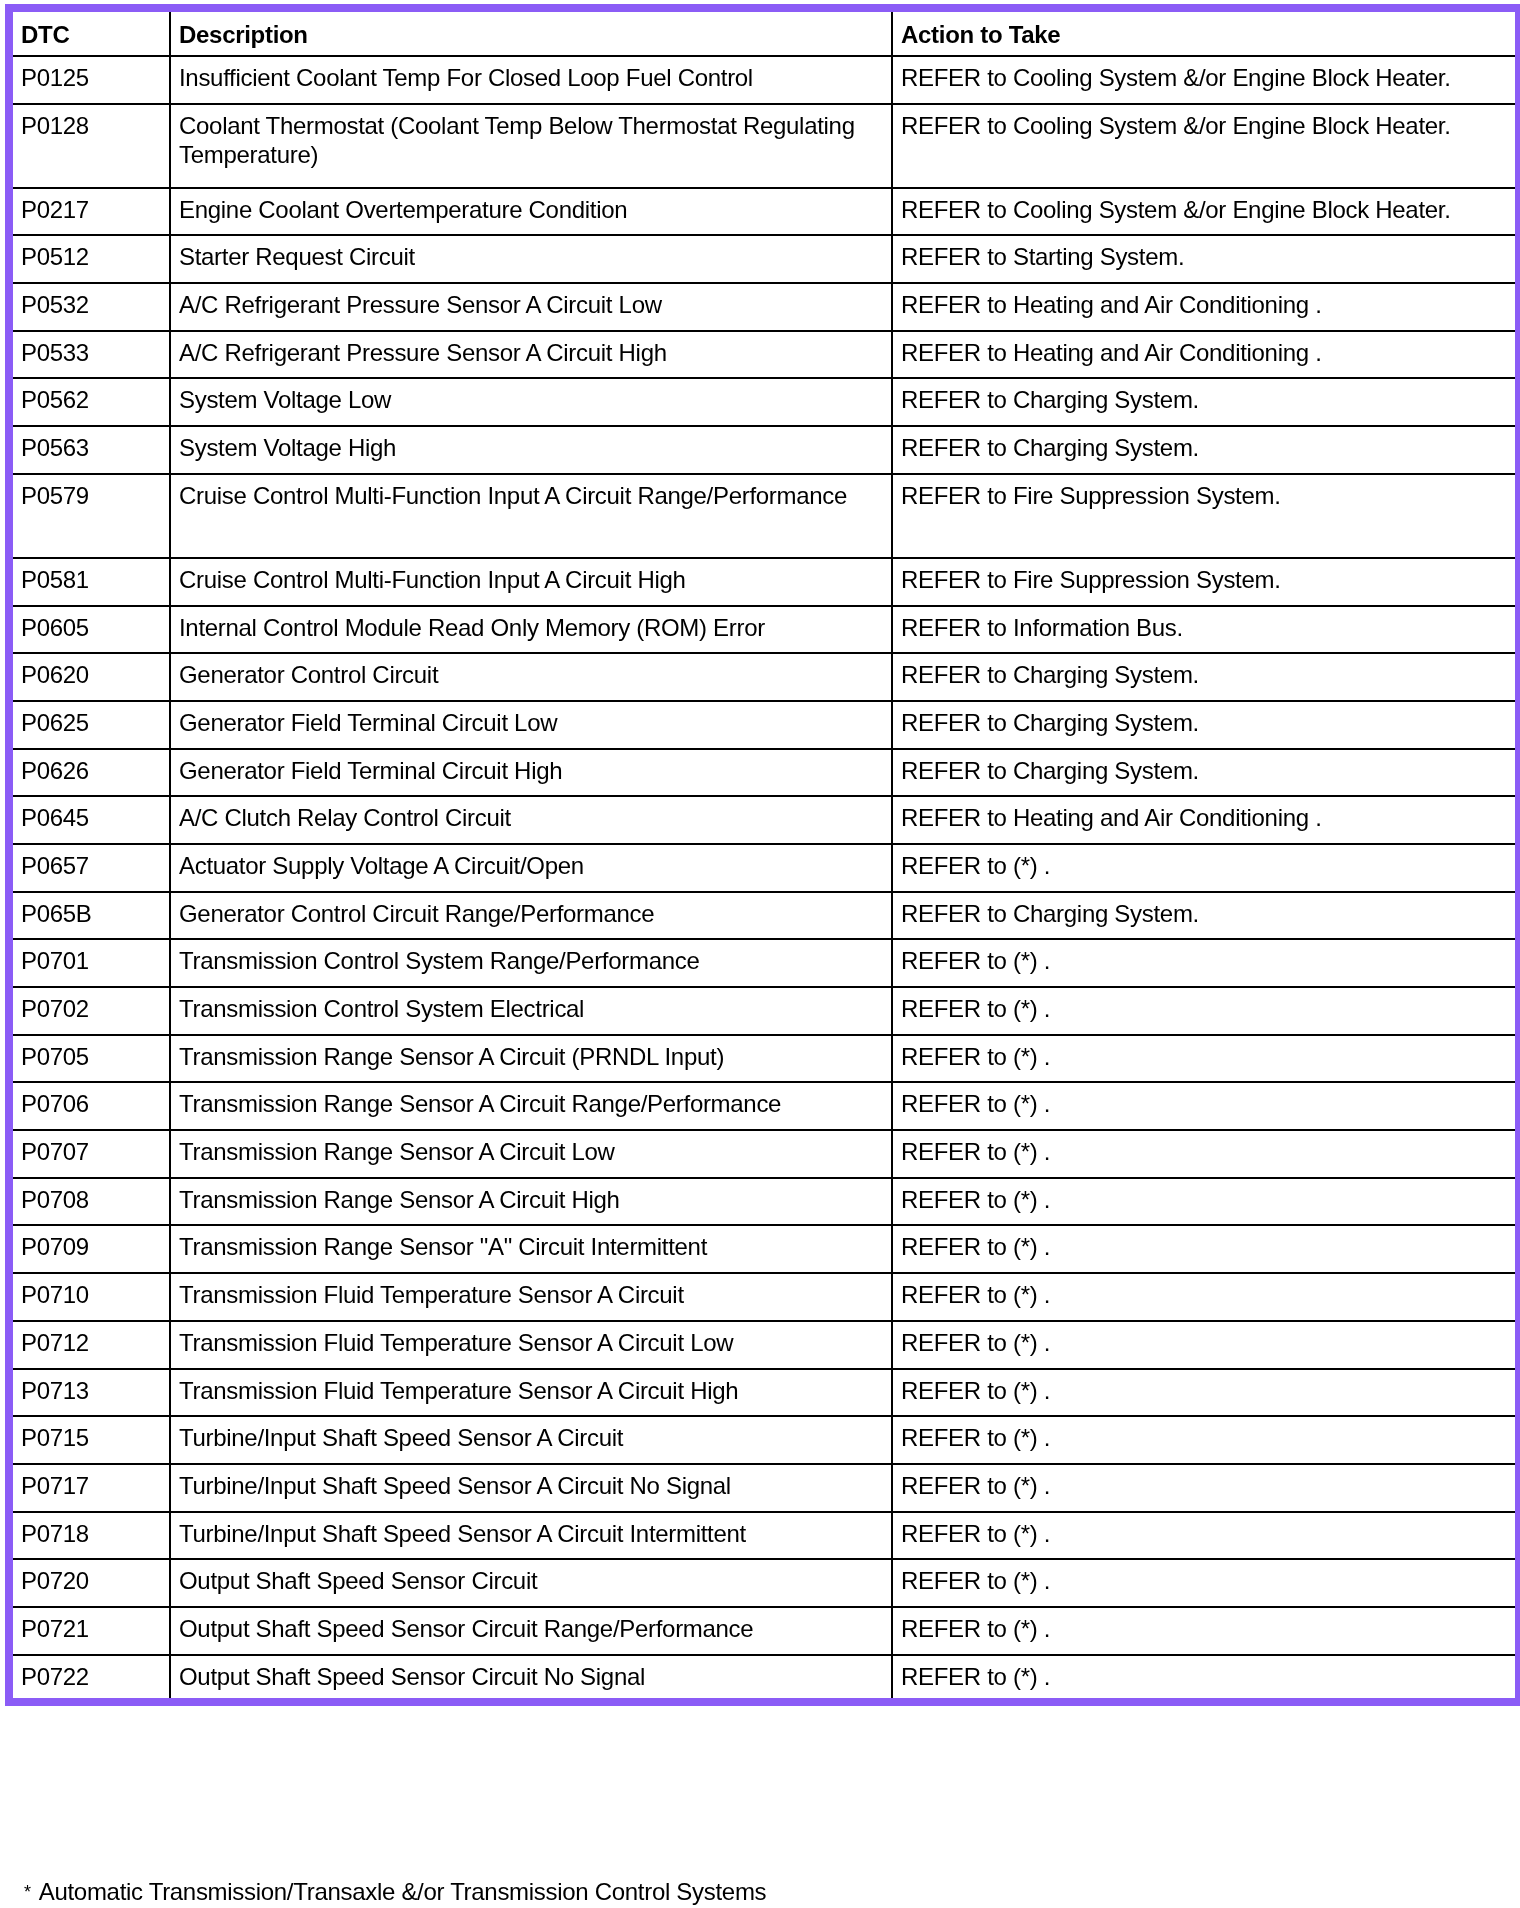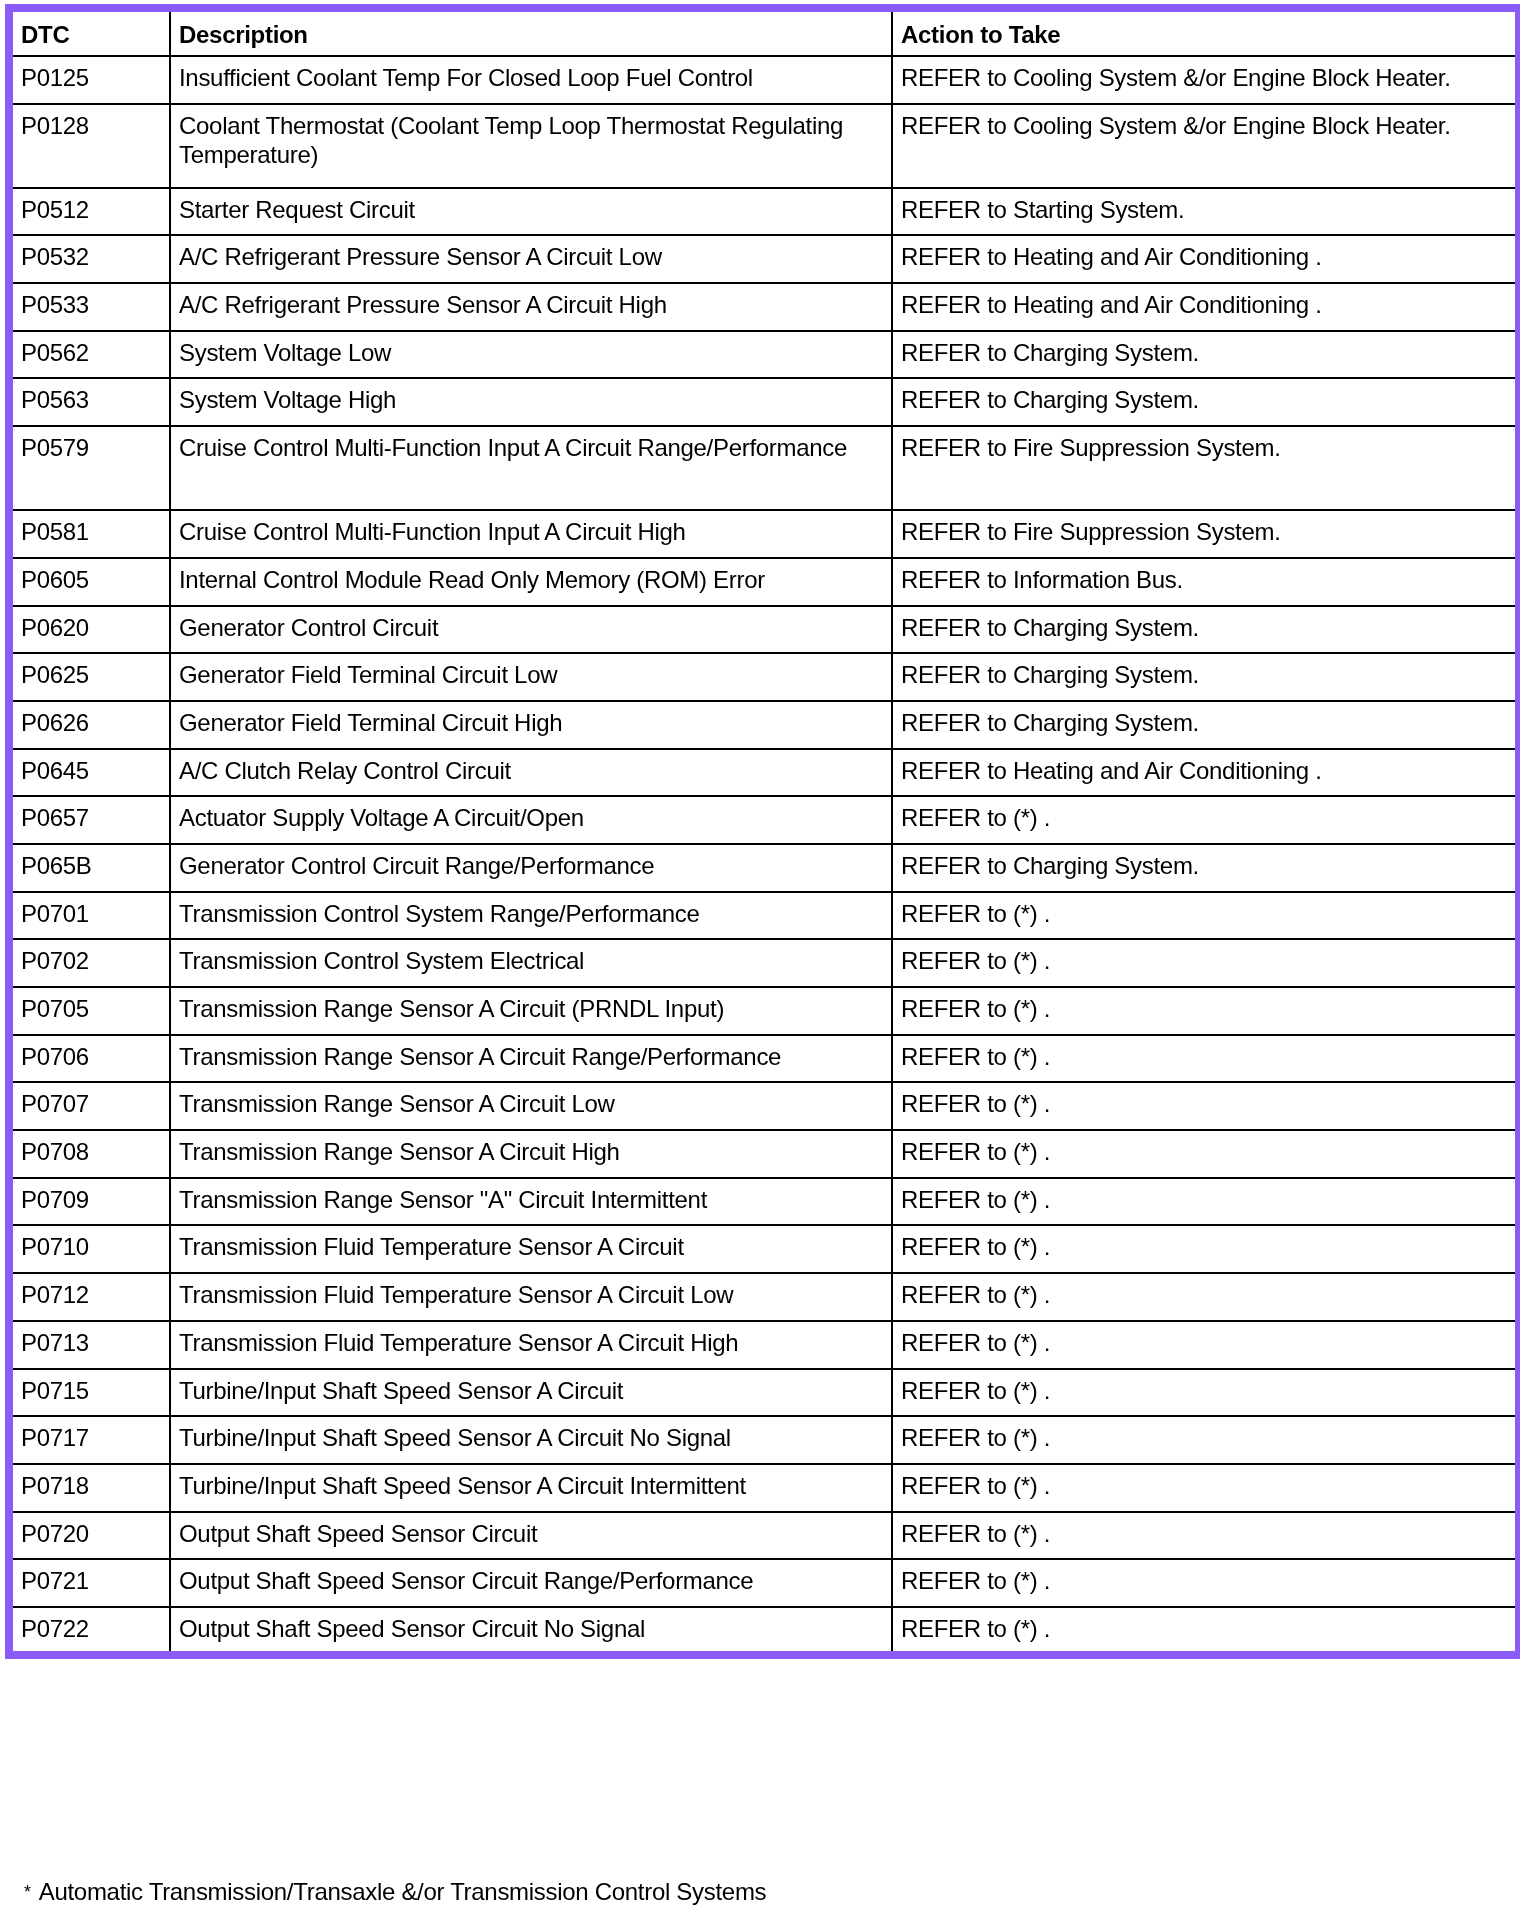--- a/index.html
+++ b/index.html
@@ -55,21 +55,26 @@
     </tr>
   </thead>
   <tbody id="dtc-body">
       <tr class="single">
         <td>P0125</td>
         <td>Insufficient Coolant Temp For Closed Loop Fuel Control</td>
         <td class="action">REFER to Cooling System &amp;/or Engine Block Heater.</td>
       </tr>
       <tr class="double">
         <td>P0128</td>
-        <td>Coolant Thermostat (Coolant Temp Loop Thermostat Regulating Temperature)</td>
+        <td>Coolant Thermostat (Coolant Temp Below Thermostat Regulating Temperature)</td>
+        <td class="action">REFER to Cooling System &amp;/or Engine Block Heater.</td>
+      </tr>
+      <tr class="single">
+        <td>P0217</td>
+        <td>Engine Coolant Overtemperature Condition</td>
         <td class="action">REFER to Cooling System &amp;/or Engine Block Heater.</td>
       </tr>
       <tr class="single">
         <td>P0512</td>
         <td>Starter Request Circuit</td>
         <td class="action">REFER to Starting System.</td>
       </tr>
       <tr class="single">
         <td>P0532</td>
         <td>A/C Refrigerant Pressure Sensor A Circuit Low</td>

